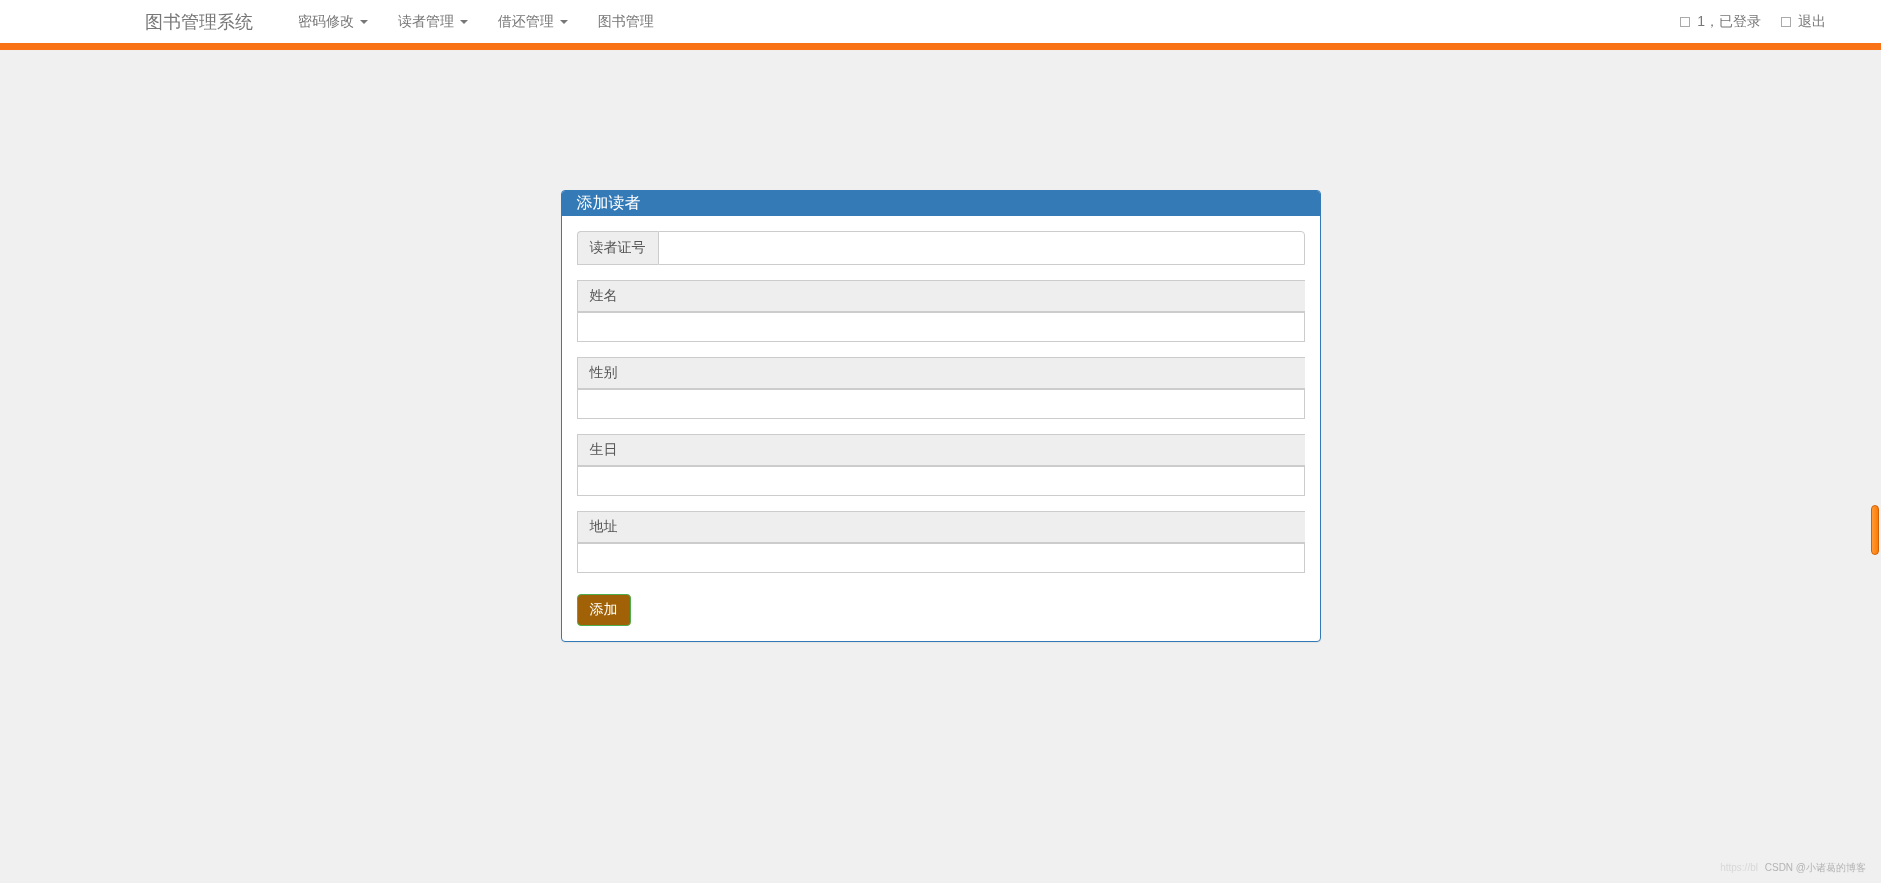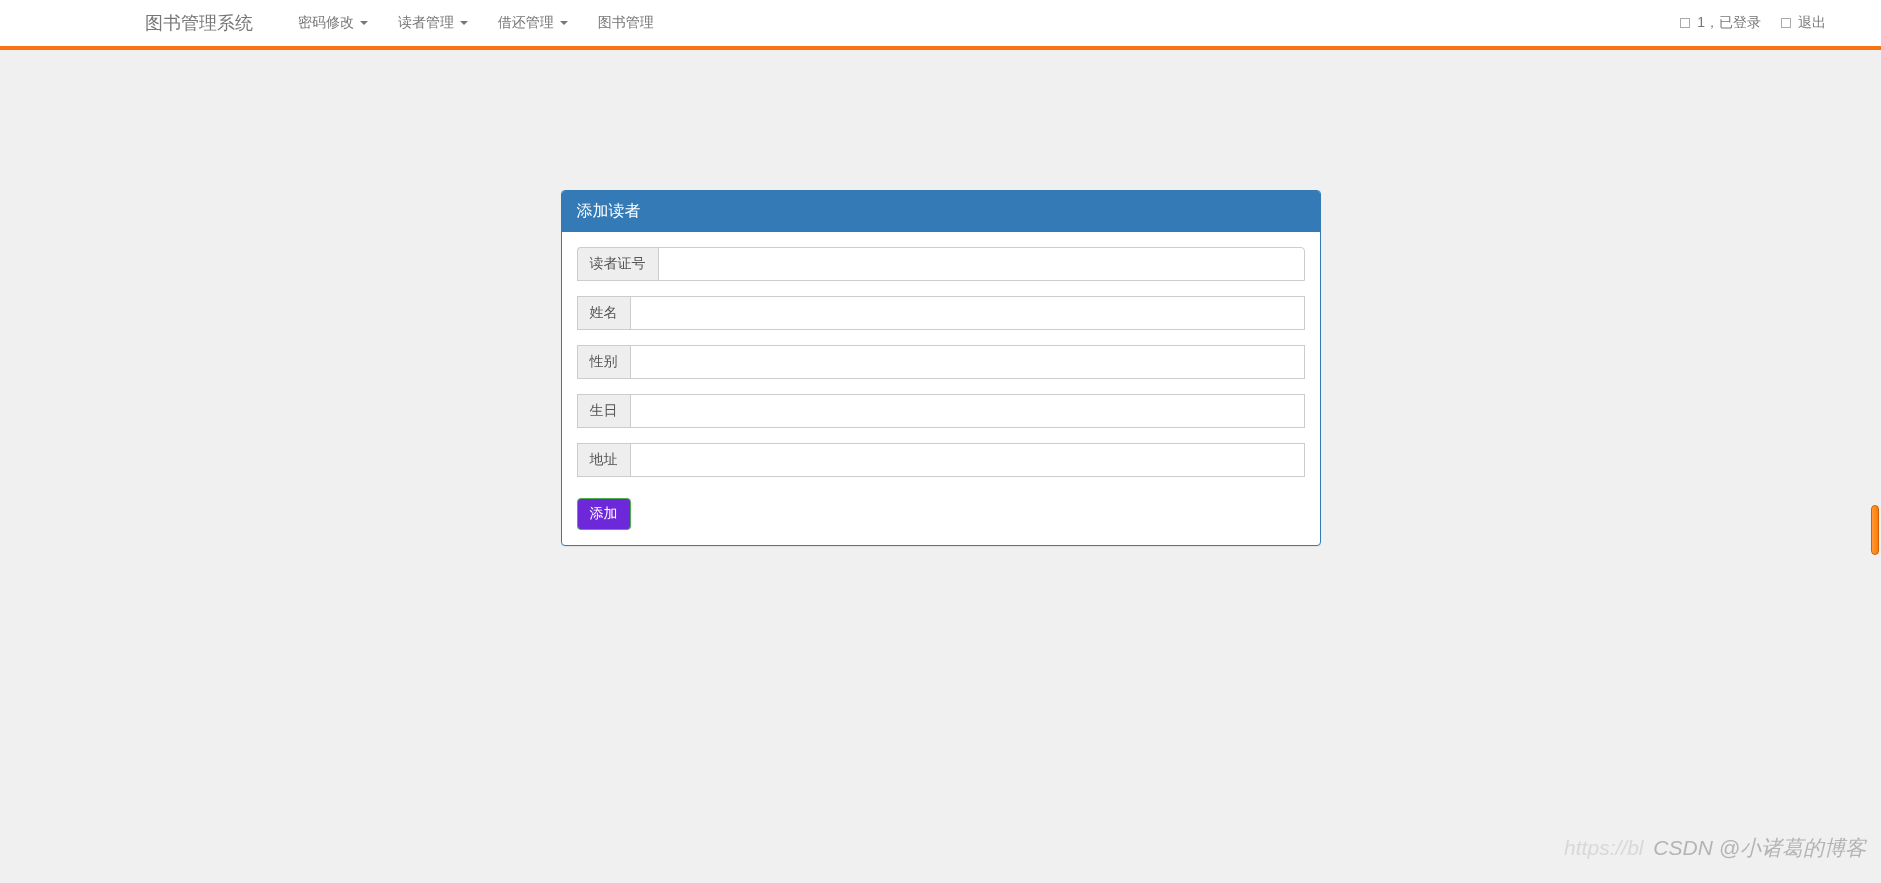--- a/index.html
+++ b/index.html
@@ -9,21 +9,21 @@
     }
     body {
       font-family: "Helvetica Neue", Helvetica, Arial, "Microsoft YaHei", sans-serif;
       font-size: 14px;
       color: #333;
       background-color: #f0f0f0;
       min-height: 883px;
     }
     .navbar {
       background-color: #ffffff;
-      border-bottom: 4px solid #f97316;
+      border-bottom: 7px solid #f97316;
       height: 50px;
       display: flex;
       align-items: center;
       padding: 0 15px;
     }
     .navbar-brand {
       font-size: 18px;
       color: #777;
       padding: 15px;
       margin-left: 115px;
@@ -80,36 +80,37 @@
     }
     .panel {
       border: 1px solid #337ab7;
       border-radius: 4px;
       background-color: #fff;
       box-shadow: 0 1px 1px rgba(0,0,0,.05);
     }
     .panel-heading {
       background-color: #337ab7;
       color: #fff;
-      padding: 10px 15px;
+      padding: 2px 15px;
       border-top-left-radius: 3px;
       border-top-right-radius: 3px;
       font-size: 16px;
     }
     .panel-body {
       padding: 15px;
     }
     .input-group {
       display: flex;
       width: 100%;
       margin-bottom: 16px;
       border-collapse: separate;
     }
     .input-group:not(:first-child) {
       margin-top: -1px;
+      flex-direction: column;
     }
     .input-group-addon {
       padding: 6px 12px;
       font-size: 14px;
       font-weight: 400;
       color: #555;
       text-align: center;
       background-color: #eee;
       border: 1px solid #ccc;
       border-right: none;
@@ -135,33 +136,32 @@
       border-top-right-radius: 4px;
     }
     .btn-success {
       display: inline-block;
       padding: 6px 12px;
       margin-top: 5px;
       font-size: 14px;
       font-weight: 400;
       text-align: center;
       cursor: pointer;
-      background-color: #6d28d9;
+      background-color: #a16207;
       border: 1px solid #4cae4c;
       color: #fff;
       border-radius: 4px;
     }
     .watermark {
       position: fixed;
-      bottom: 21px;
+      bottom: 8px;
       right: 15px;
       color: rgba(120,120,120,0.5);
-      font-size: 21px;
+      font-size: 10px;
       pointer-events: none;
-      font-style: italic;
     }
     .watermark .faint {
       color: rgba(180,180,180,0.4);
       margin-right: 4px;
     }
     .scrollbar-indicator {
       position: fixed;
       right: 2px;
       top: 505px;
       width: 8px;

